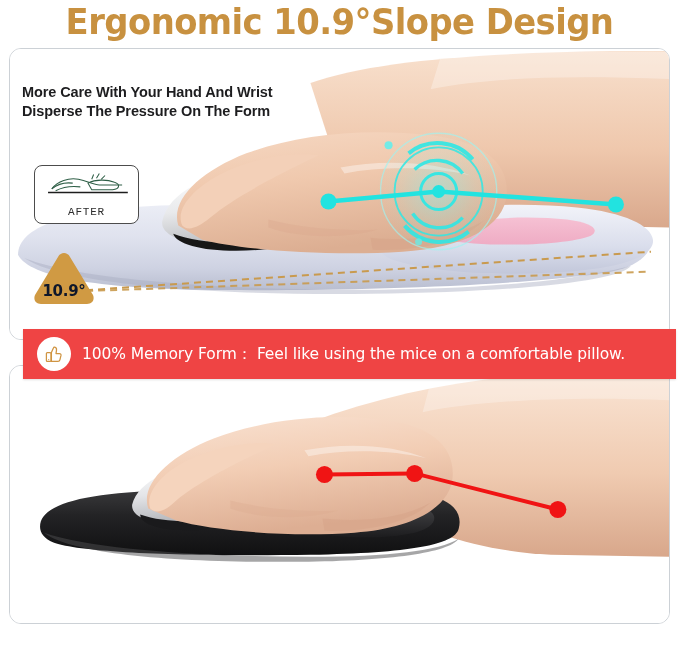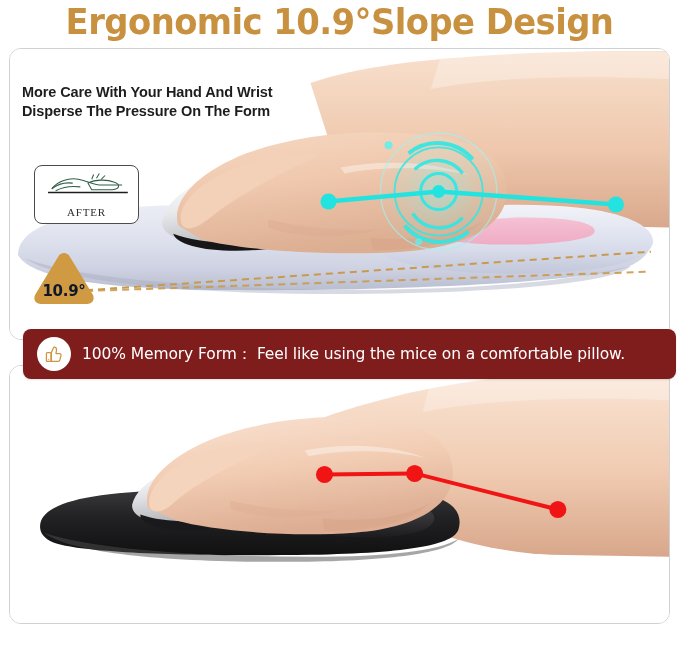--- a/index.html
+++ b/index.html
@@ -88,21 +88,21 @@
     bottom: 0;
     left: 0;
     right: 0;
     height: 40%;
     display: flex;
     align-items: center;
     justify-content: center;
     color: #2c2c2c;
     font-size: 11px;
     letter-spacing: 0.8px;
-    font-family: Liberation Serif, serif;
+    font-family: Liberation Mono, monospace;
   }
 
   
   .slope-badge {
     position: absolute;
     left: 21px;
     top: 200px;
     width: 66px;
     height: 58px;
     z-index: 30;
@@ -121,22 +121,22 @@
   }
 
   
   .scene { position: absolute; inset: 0; }
   .scene svg { position: absolute; inset: 0; width: 100%; height: 100%; }
 
   
   .banner {
     position: absolute;
     z-index: 40;
-    background: #7f1d1d;
-    border-radius: 8px;
+    background: #ef4444;
+    border-radius: 0;
     display: flex;
     align-items: center;
     box-shadow: 0 1px 2px rgba(0,0,0,0.12);
   }
   .banner-good {
     left: 13px;
     top: 280px;
     width: 653px;
     height: 50px;
     padding-left: 14px;

